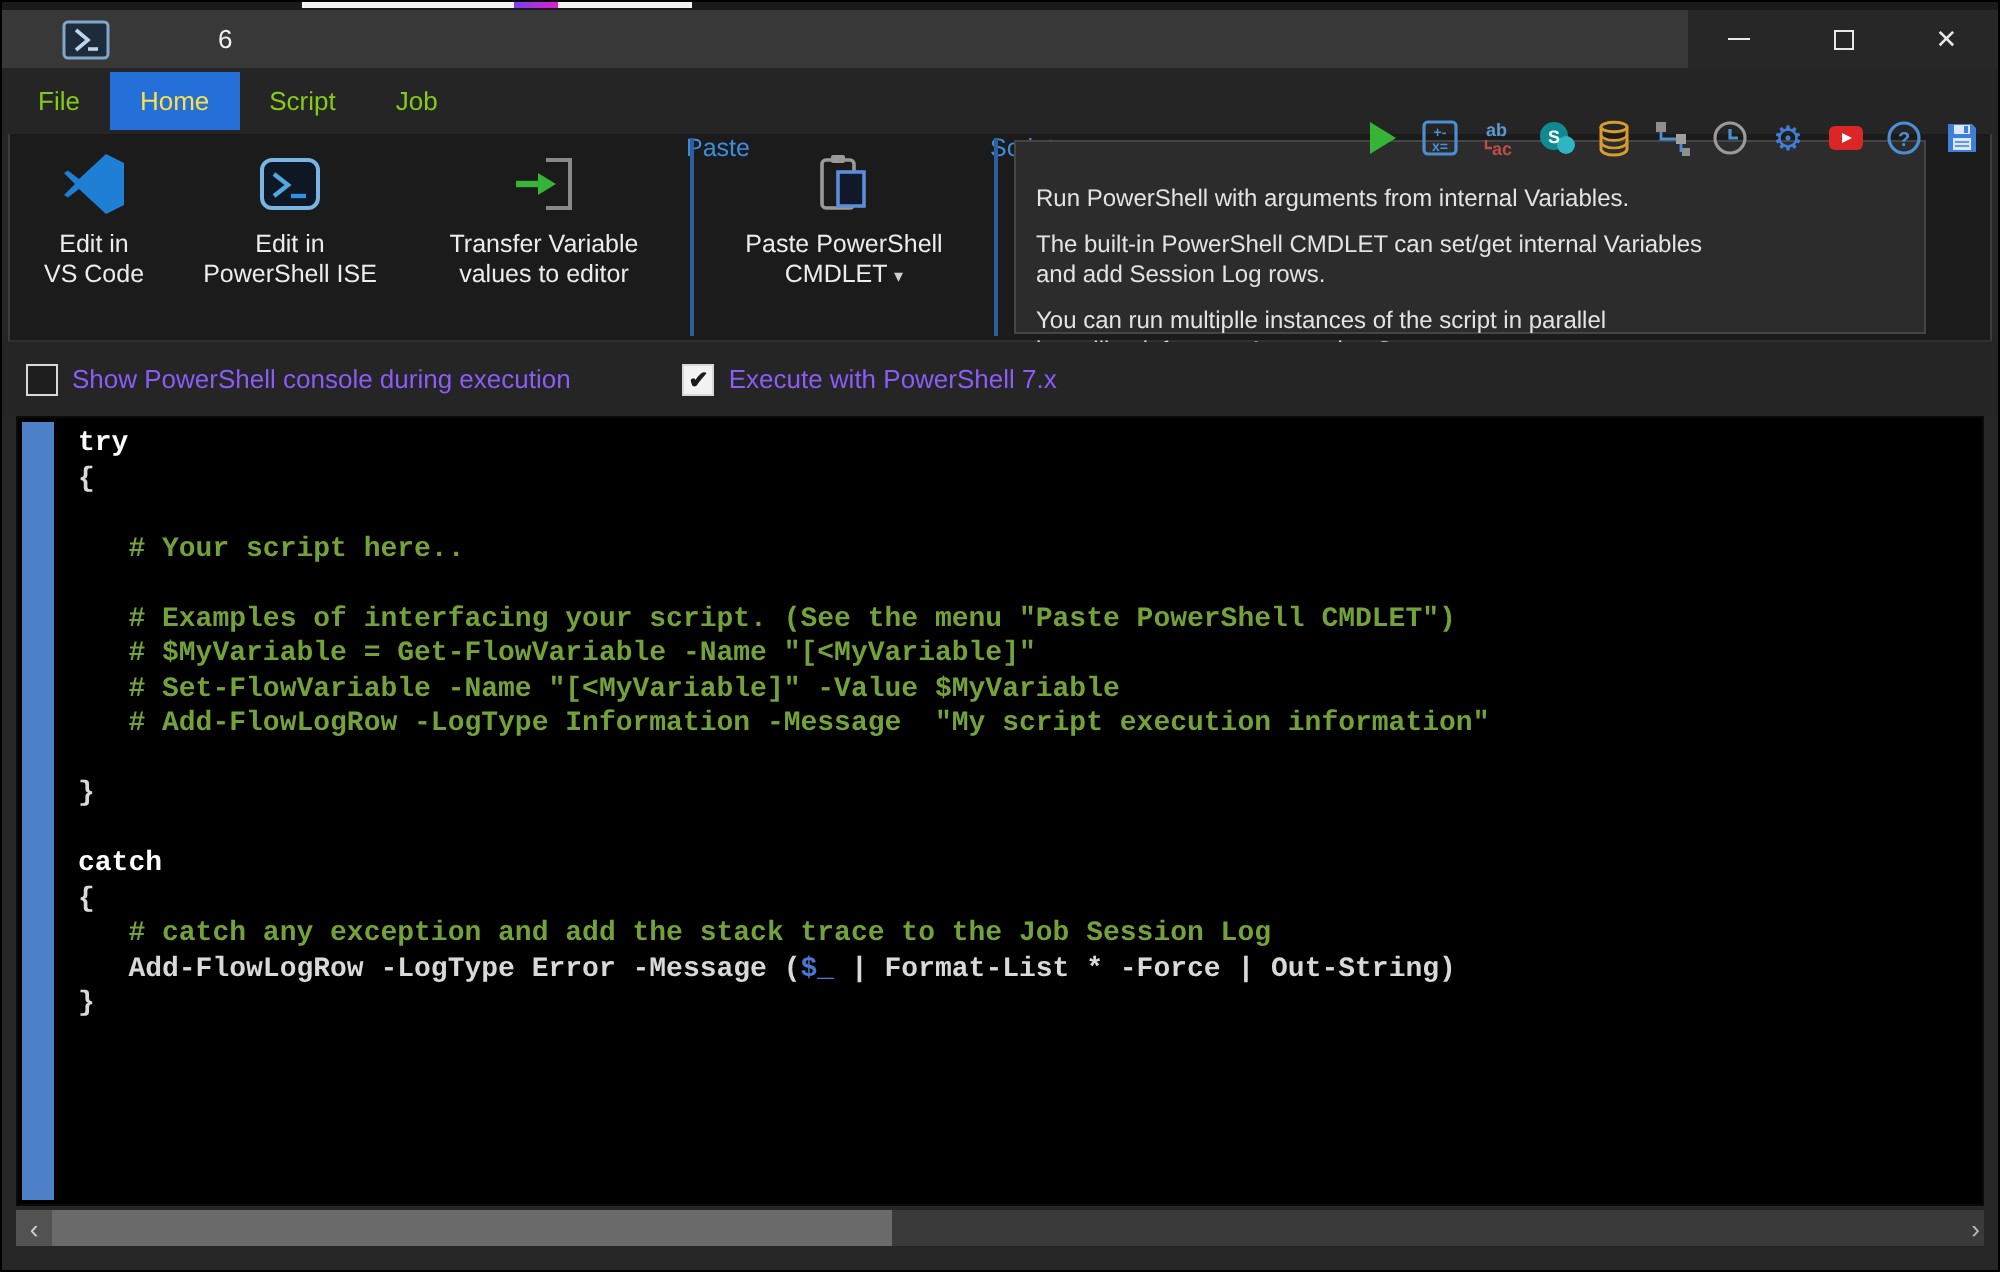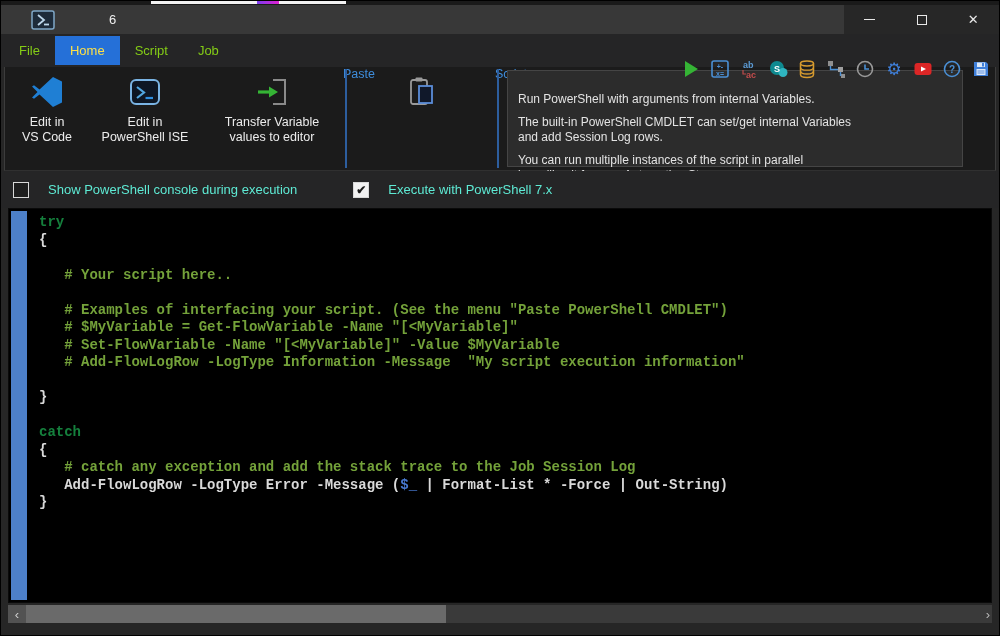--- a/index.html
+++ b/index.html
@@ -44,35 +44,35 @@
   .rbtn-label { font-size: 12.5px; color: #ececec; text-align: center; line-height: 15px; }
   .rgroup-label { text-align: center; color: #3e8ddc; font-size: 12.5px; padding-bottom: 4px; }
   .rsep { width: 2px; background: #2d5e9e; margin: 2px 2px; }
   .info-panel { width: 456px; margin: 3px 0 3px 6px; background: #2c2c2c; border: 1px solid #454545;
                 padding: 21px 10px; color: #e3e3e3; font-size: 12px; line-height: 15px; }
   .info-panel p { margin: 0 0 8px 0; white-space: pre-line; }
   .dropdown-arrow { font-size: 9px; color: #cfcfcf; }
 
   
   .optionsbar { height: 37px; background: #252526; display: flex; align-items: center; padding-left: 12px; flex: 0 0 auto; }
-  .opt { display: flex; align-items: center; gap: 19px; color: #5eead4; font-size: 13px; cursor: default; }
+  .opt { display: flex; align-items: center; gap: 7px; color: #8b5cf6; font-size: 13px; cursor: default; }
   .opt.second { margin-left: 56px; }
   .cb { width: 16px; height: 16px; border: 1px solid #d8d8d8; background: #1e1e1e; display: inline-flex;
         align-items: center; justify-content: center; }
   .cb.checked { background: #f2f2f2; color: #1a1a1a; font-size: 12px; font-weight: bold; }
   .cb.checked::after { content: "\2714"; }
 
   
   .editor-area { flex: 1; padding: 0 7px; background: #262626; min-height: 0; }
   .editor { position: relative; width: 100%; height: 100%; background: #000; border: 1px solid #0a0a0a; overflow: hidden; }
   .vscroll { position: absolute; left: 2px; top: 2px; bottom: 2px; width: 16px; background: #4d80c9; }
   .code { margin-left: 22px; padding: 5px 0 0 8px; font-family: "Liberation Mono", monospace;
           font-size: 14px; font-weight: bold; line-height: 17.5px; white-space: pre; }
   .code-line { min-height: 17.5px; }
-  .tok-kw  { color: #15803d; font-family: Liberation Mono, monospace; }
+  .tok-kw  { color: #ffffff; font-family: Liberation Mono, monospace; }
   .tok-pl  { color: #d9d9d9; }
   .tok-cmt { color: #74a23a; }
   .tok-var { color: #4878cf; }
 
   
   .hscroll-row { height: 18px; margin: 2px 7px 0 7px; display: flex; align-items: stretch; flex: 0 0 auto; }
   .hs-btn { width: 18px; background: #525252; color: #cfcfcf; font-size: 13px; display: flex;
             align-items: center; justify-content: center; line-height: 1; }
   .hs-track { flex: 1; background: #3a3a3a; position: relative; }
   .hs-thumb { position: absolute; left: 0; top: 0; bottom: 0; width: 420px; background: #6a6a6a; }
@@ -235,20 +235,21 @@
     <div class="rgroup" style="width:146px;">
       <div class="rbuttons">
         <div class="rbtn" style="width:146px;">
           <span class="ricon">
             <svg width="34" height="34" viewBox="0 0 34 34">
                 <rect x="6" y="5" width="16" height="24" rx="2" fill="none" stroke="#9a9a9a" stroke-width="1.8"></rect>
                 <rect x="10.5" y="2.5" width="7" height="4" rx="1" fill="#9a9a9a"></rect>
                 <rect x="14" y="11" width="13" height="17" fill="#10182a" stroke="#5b8dd9" stroke-width="1.8"></rect>
               </svg>
           </span>
+          <span class="rbtn-label"><span>Paste PowerShell</span><br><span>CMDLET</span> <span class="dropdown-arrow">▾</span></span>
         </div>
       </div>
       <div class="rgroup-label">Script</div>
     </div>
 
     <div class="rsep"></div>
 
     <div class="info-panel">
       <p>Run PowerShell with arguments from internal Variables.</p>
       <p>The built-in PowerShell CMDLET can set/get internal Variables

